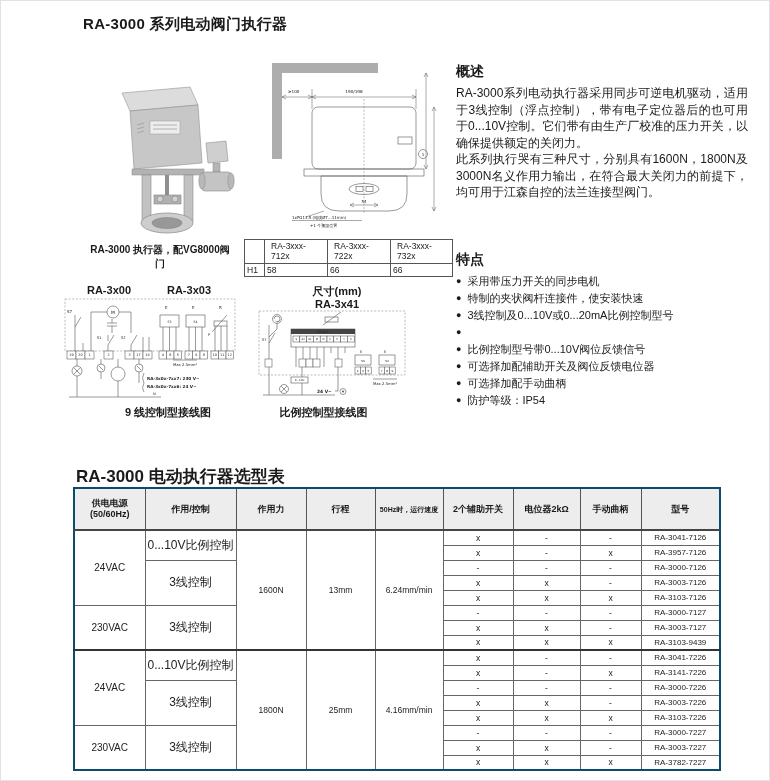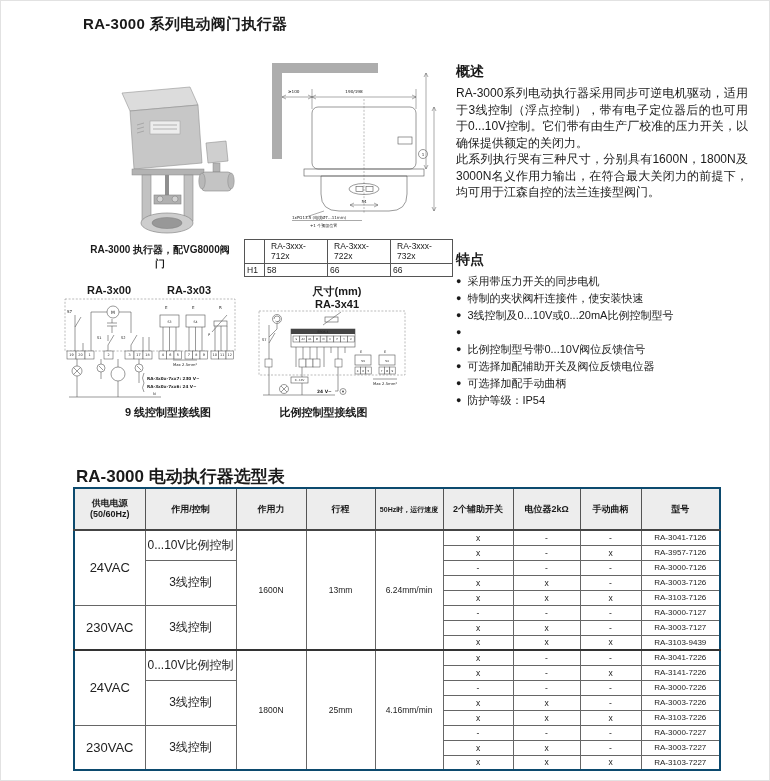--- a/index.html
+++ b/index.html
@@ -22,21 +22,21 @@
   .h1-table th,.h1-table td{border:1px solid #555;text-align:left;vertical-align:middle}
   .h1-table th{font-weight:normal;line-height:9.5px;padding:2px 6px;height:21px}
   .h1-table td{height:13px;padding:0 2px}
   
   .tbl-title{font-size:17px;font-weight:bold}
   .sel-table{border-collapse:collapse;table-layout:fixed;border:2px solid #0c4a6e;font-size:8.5px;background:#fff}
   .sel-table th{background:#ededed;font-size:9px;font-weight:bold;border:1px solid #555;border-bottom:2px solid #444;height:42px;white-space:pre-line;line-height:11px;padding:1px 2px;text-align:center;vertical-align:middle}
   .sel-table th.th-small{font-size:7px}
   .sel-table td{border:1px solid #666;text-align:center;vertical-align:middle;height:15px;padding:0 2px;color:#222}
   .sel-table tr.group-start td{border-top:2px solid #333}
-  .c-power{font-size:13px}
+  .c-power{font-size:10px}
   .c-ctrl{font-size:12px;white-space:nowrap}
   .c-mid{font-size:8.5px}
   .c-mark{font-size:8.5px}
   .c-model{font-size:8px;white-space:nowrap}
   
   svg text{font-family:"DejaVu Sans",sans-serif;fill:#222}
   .term{fill:#fff;stroke:#444;stroke-width:.5}
   .termtxt{fill:#222}
   .thin{stroke:#555;stroke-width:.6;fill:none}
   .dim{stroke:#555;stroke-width:.5;fill:none}
@@ -480,18 +480,18 @@
         <tr>
           <td class="c-mark">x</td>
           <td class="c-mark">x</td>
           <td class="c-mark">-</td>
           <td class="c-model">RA-3003-7227</td>
         </tr>
         <tr>
           <td class="c-mark">x</td>
           <td class="c-mark">x</td>
           <td class="c-mark">x</td>
-          <td class="c-model">RA-3103-7227</td>
+          <td class="c-model">RA-3782-7227</td>
         </tr>
       </tbody>
   </table>
 
 </div>
 
 </body></html>

